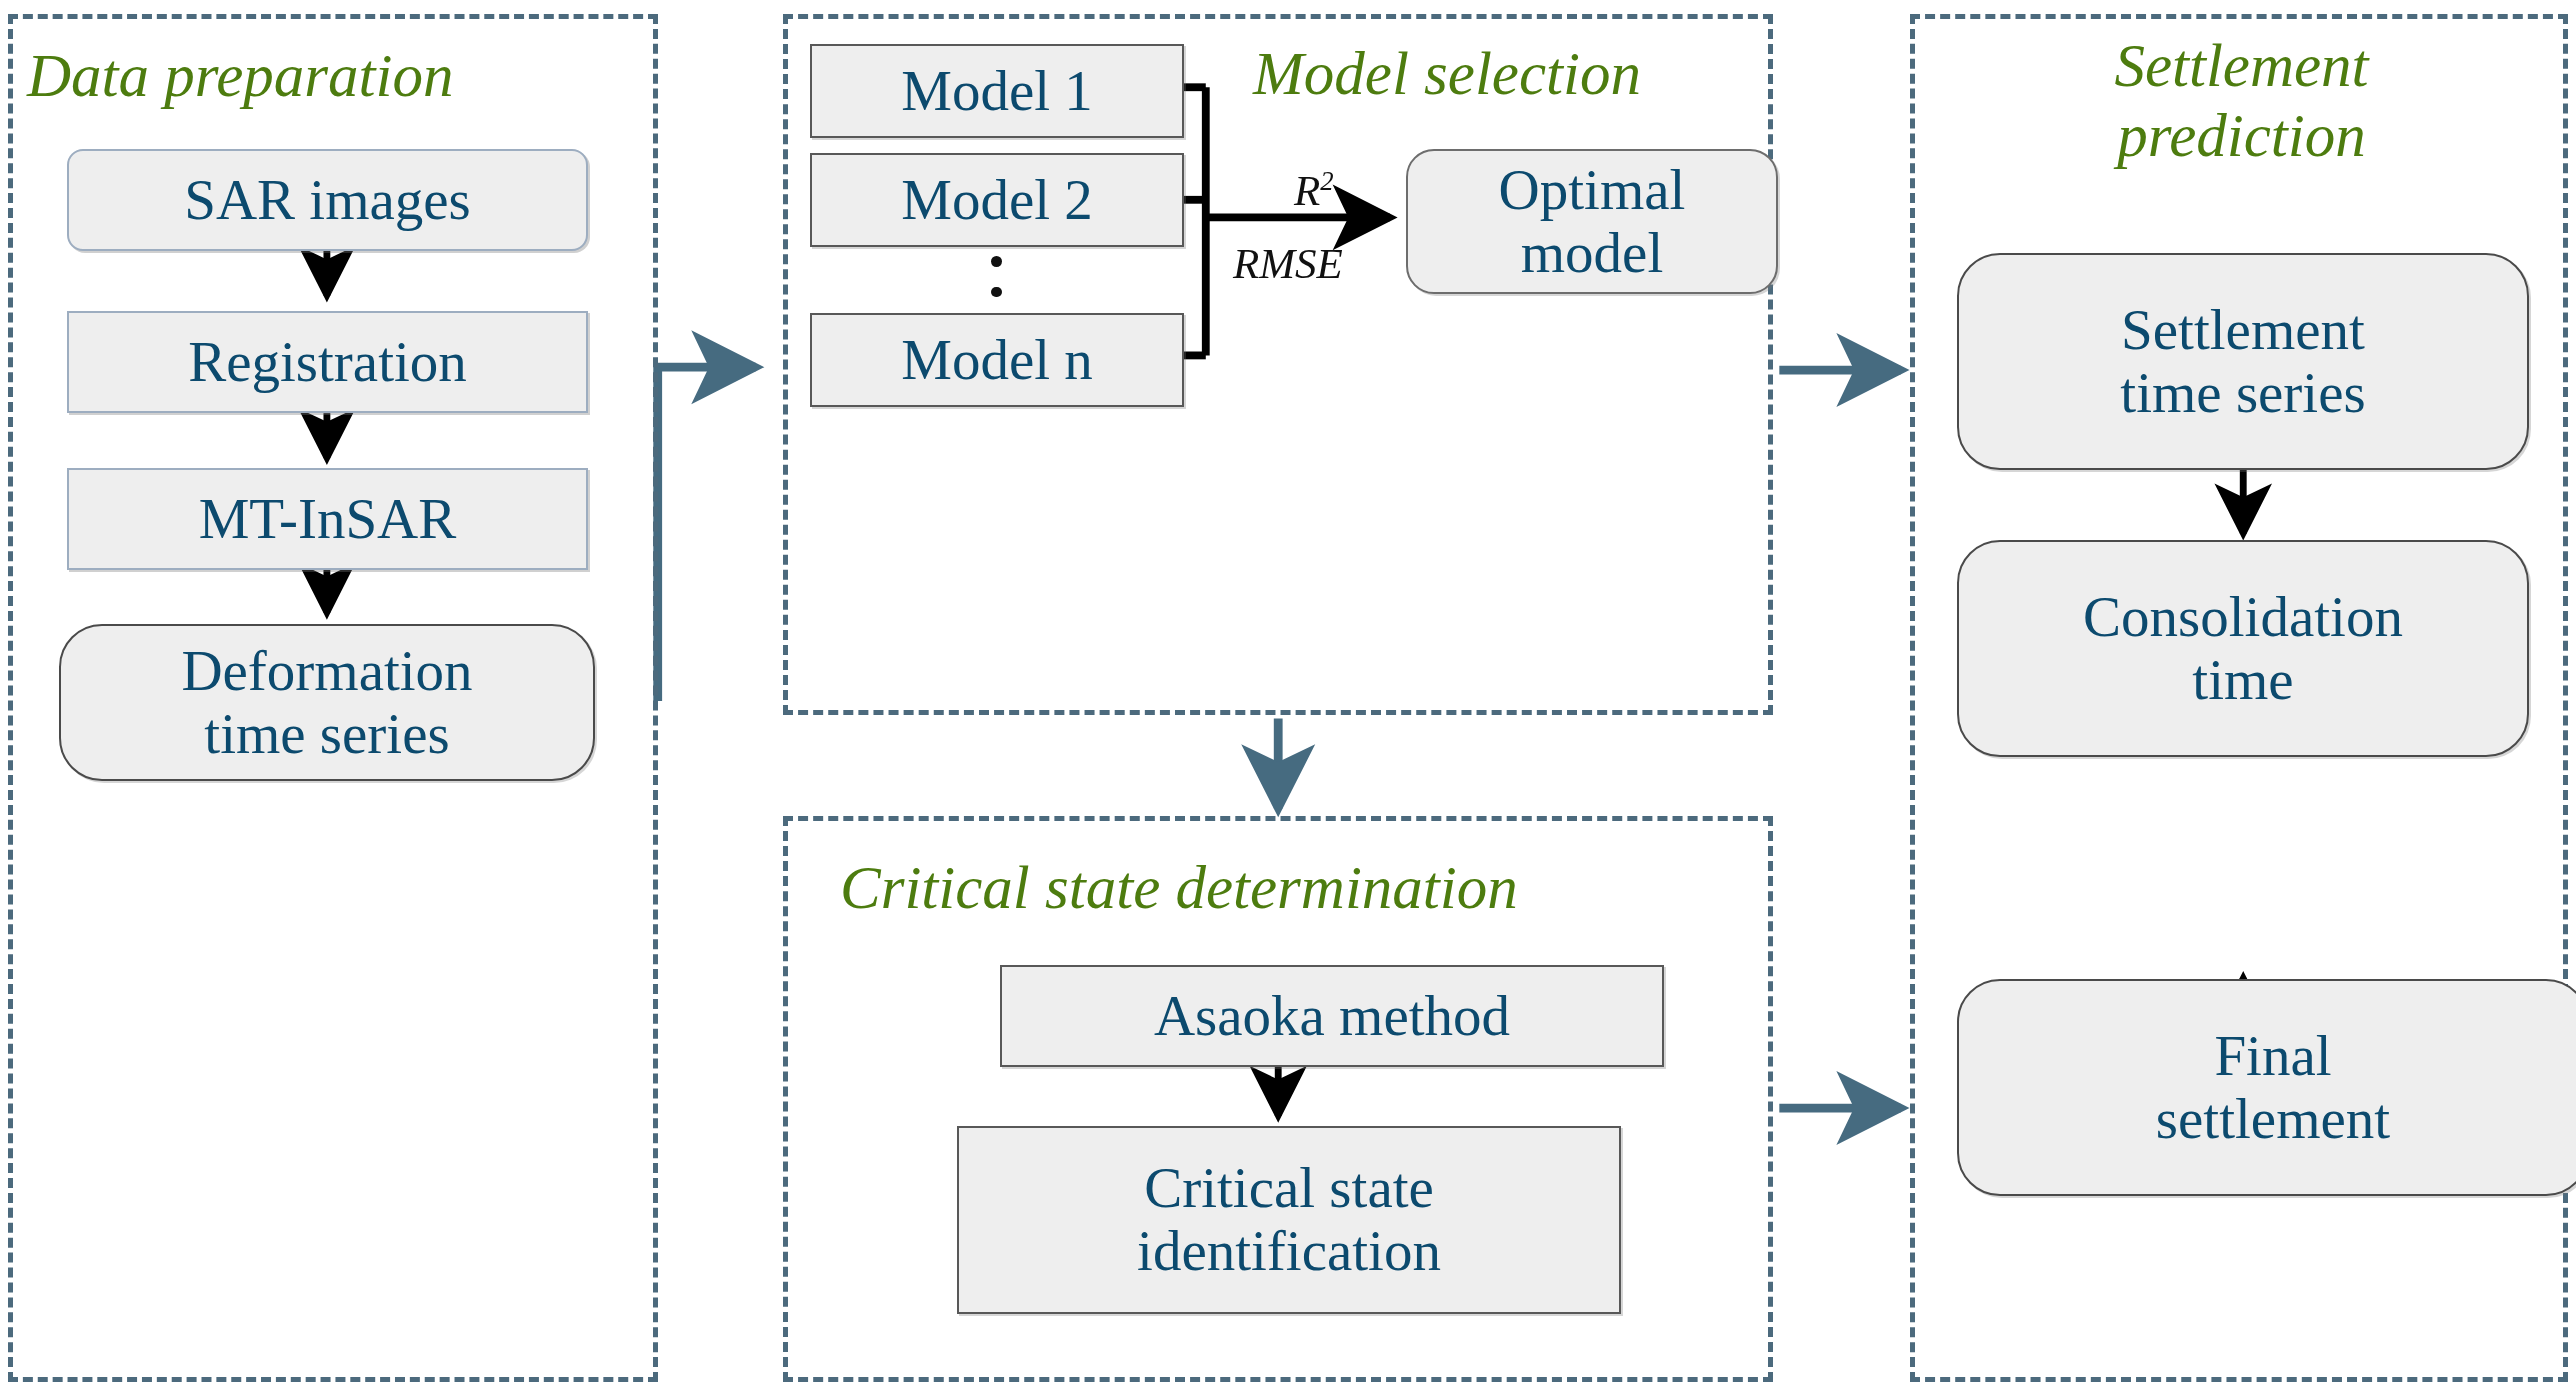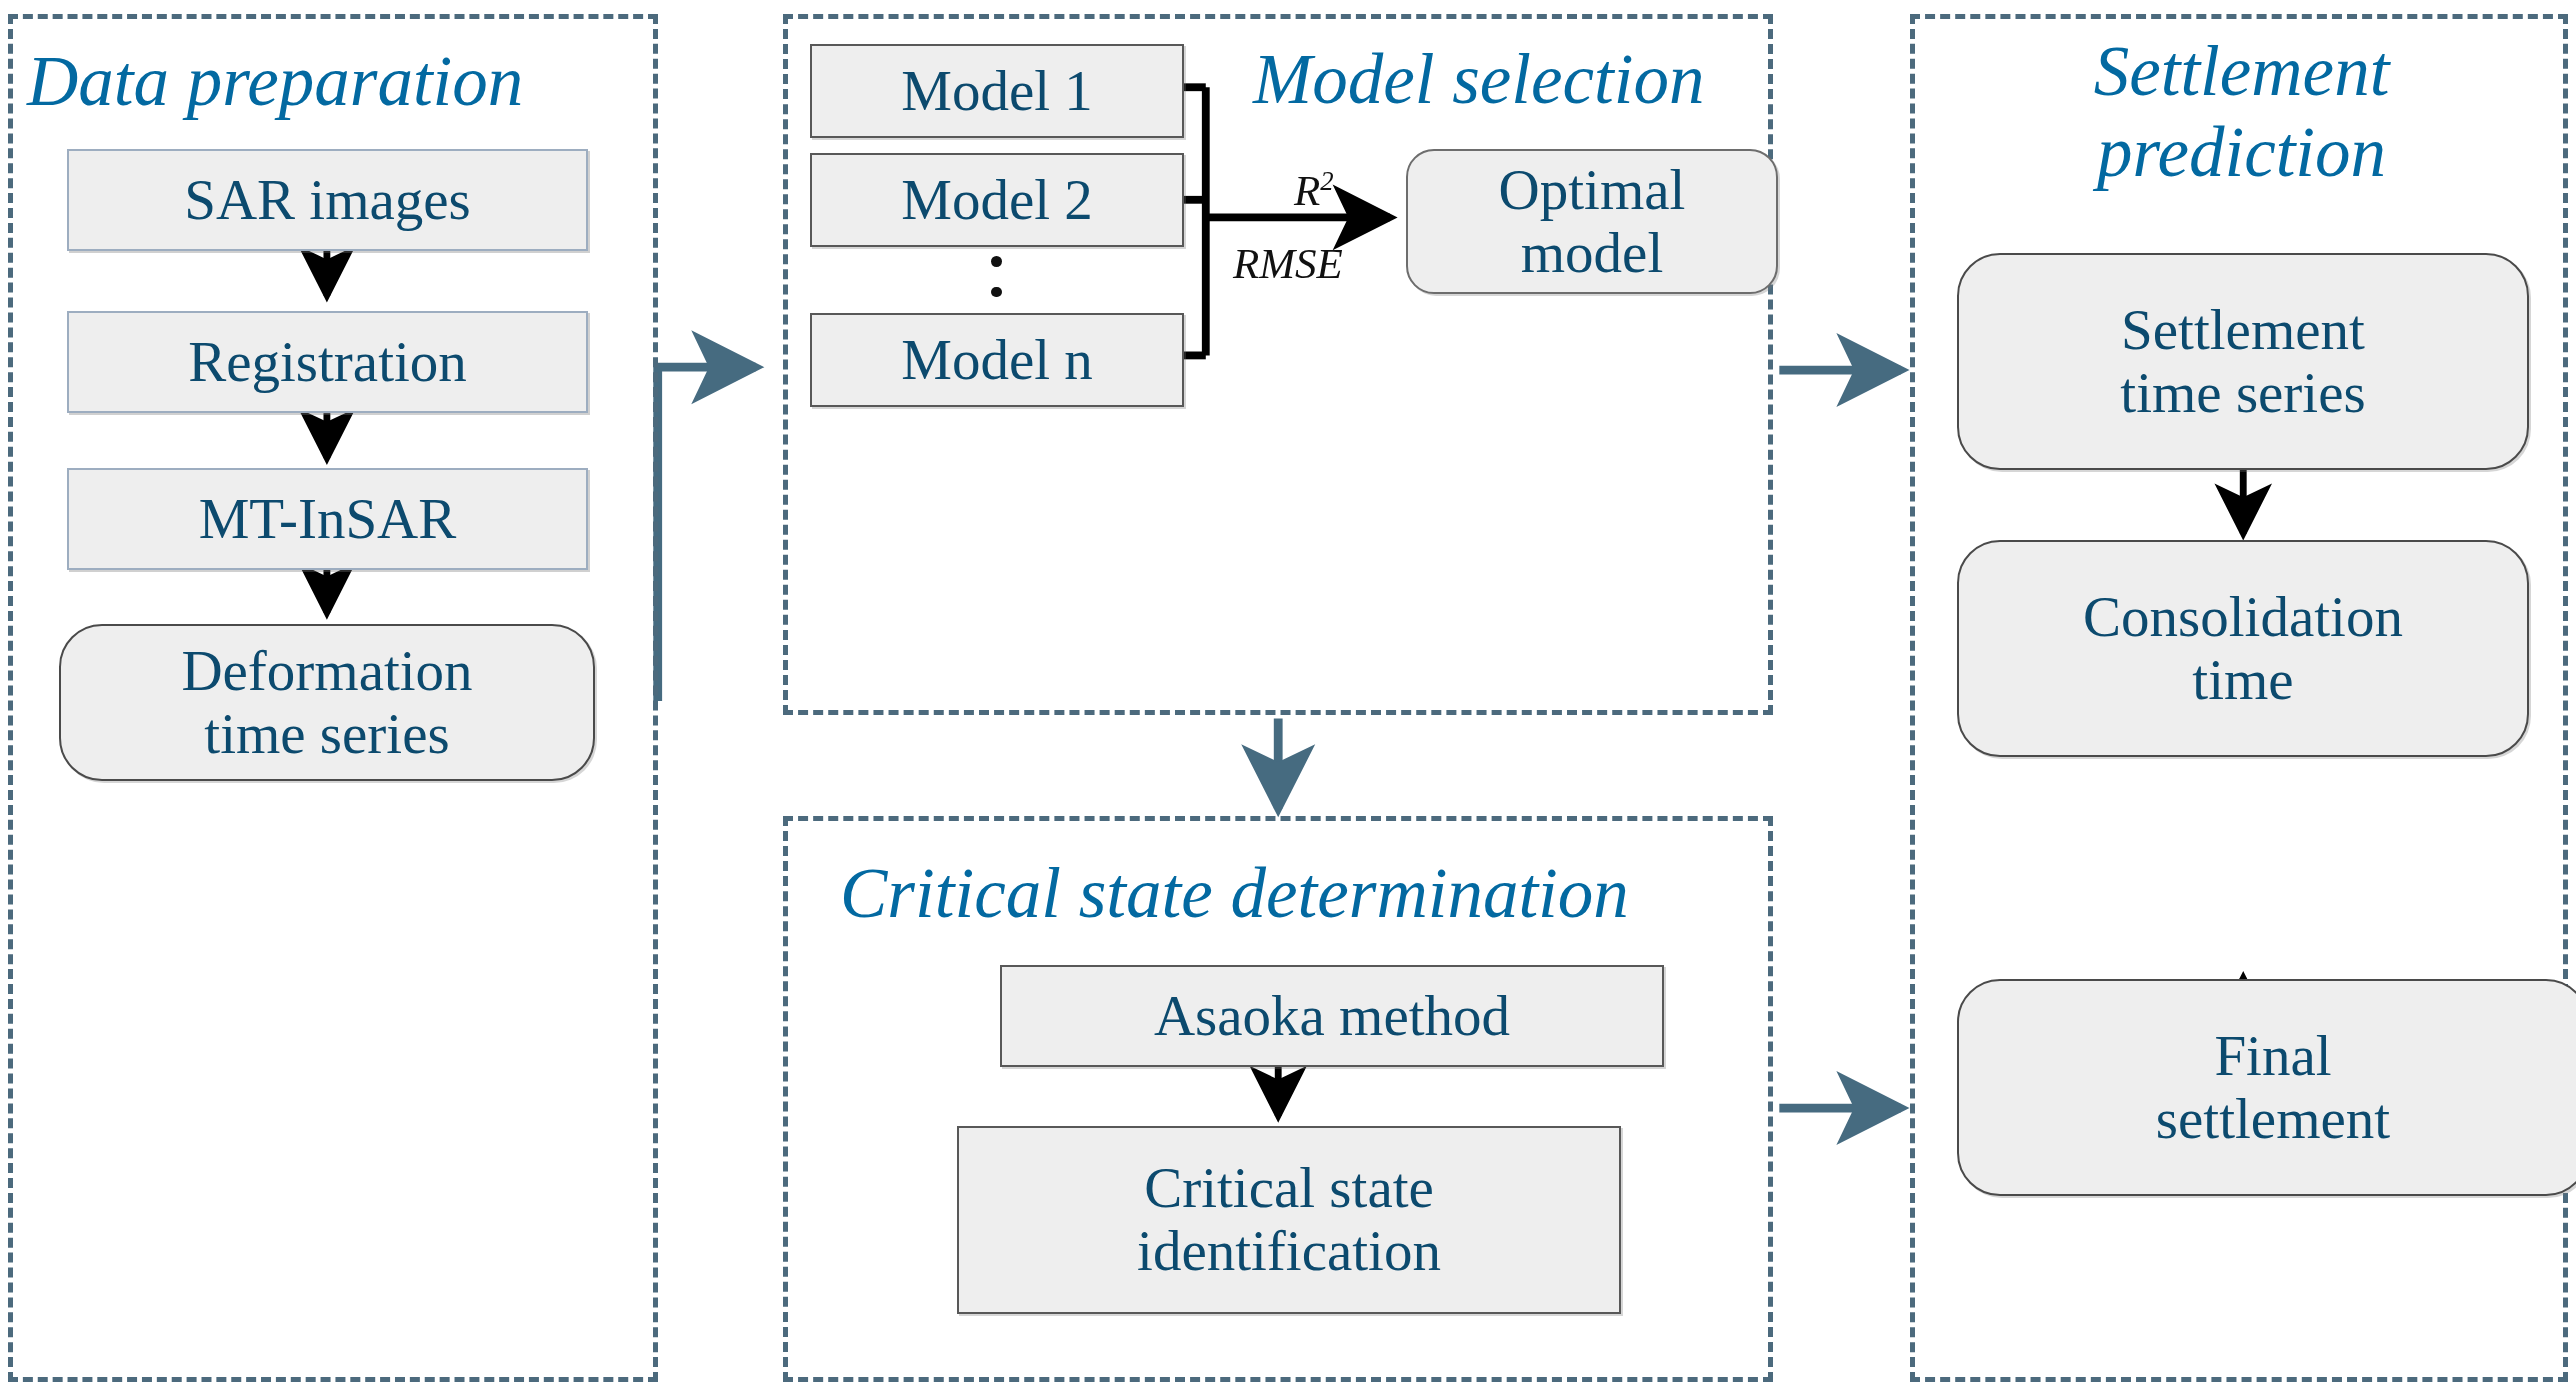--- a/index.html
+++ b/index.html
@@ -13,23 +13,23 @@
 
   
   .panel {
     position: absolute;
     border: 5.9px dashed #4c6a7d;
     background: transparent;
   }
   .panel-title {
     position: absolute;
     font-style: italic;
-    font-size: 71px;
+    font-size: 61px;
     line-height: 1.14;
-    color: #0369a1;
+    color: #4d7c0f;
     white-space: pre-line;
     text-align: center;
   }
 
   
   .node {
     position: absolute;
     display: flex;
     align-items: center;
     justify-content: center;
@@ -115,21 +115,21 @@
 
     <path d="M1818,378 L1942,378" stroke="#466b80" stroke-width="9" fill="none" marker-end="url(#ahTeal)"></path>
 
     <path d="M1818,1132 L1942,1132" stroke="#466b80" stroke-width="9" fill="none" marker-end="url(#ahTeal)"></path>
   </svg>
 
   <div class="panel" style="left:7.8px; top:13.7px; width:650px; height:1368px;"></div>
 
   <div class="panel-title" style="left:27px; top:41px; width:607px; text-align:left;">Data preparation</div>
 
-  <div class="node rect-blue" style="left:67px; top:149px; width:521px; height:102px;">SAR images</div>
+  <div class="node rect-blue" style="left:67px; top:149px; width:521px; height:102px;border-radius:16px;">SAR images</div>
 
   <div class="node rect-blue" style="left:67px; top:311px; width:521px; height:102px;">Registration</div>
 
   <div class="node rect-blue" style="left:67px; top:468px; width:521px; height:102px;">MT-InSAR</div>
 
   <div class="node round" style="left:59px; top:624px; width:536px; height:157px;">Deformation
 time series</div>
 
   <div class="panel" style="left:783px; top:13.7px; width:990px; height:701px;"></div>
 

